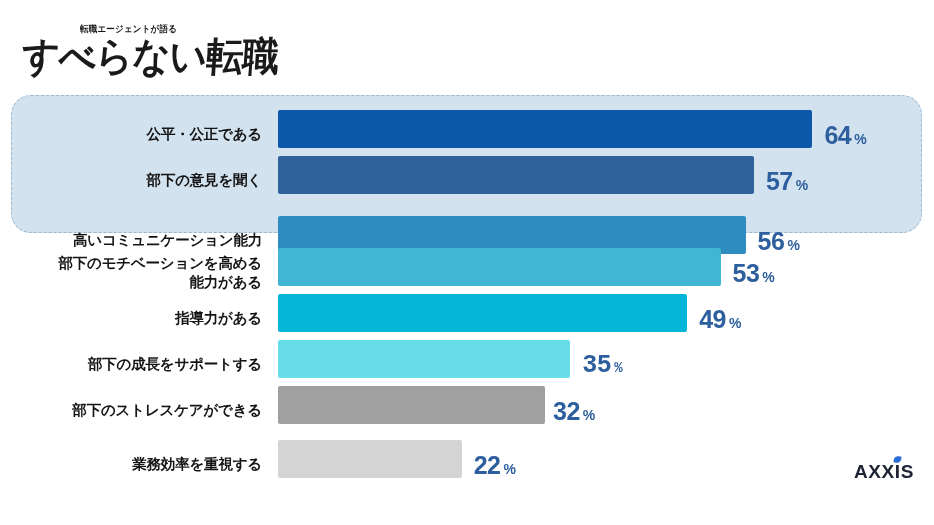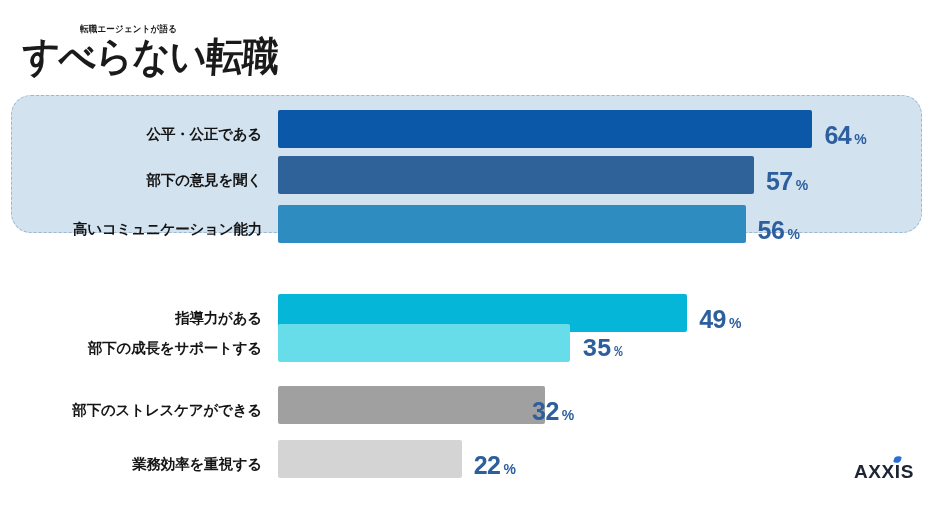--- a/index.html
+++ b/index.html
@@ -157,39 +157,45 @@
     <div class="chart-row" style="top: 110px;">
       <div class="row-label">公平・公正である</div>
       <div class="row-bar" style="width: 534.4px; background: rgb(11, 87, 168);"></div>
       <div class="row-value" style="left: 824.4px;"><span class="num">64</span><span class="pct">%</span></div>
     </div>
     <div class="chart-row" style="top: 156px;">
       <div class="row-label">部下の意見を聞く</div>
       <div class="row-bar" style="width: 475.95px; background: rgb(47, 98, 152);"></div>
       <div class="row-value" style="left: 765.95px;"><span class="num">57</span><span class="pct">%</span></div>
     </div>
-    <div class="chart-row" style="top: 205px;">
+    <div class="chart-row" style="top: 216px;">
       <div class="row-label">高いコミュニケーション能力</div>
       <div class="row-bar" style="width: 467.6px; background: rgb(46, 140, 192);"></div>
       <div class="row-value" style="left: 757.6px;"><span class="num">56</span><span class="pct">%</span></div>
+    </div>
+    <div class="chart-row" style="top: 248px;">
+      <div class="row-label">部下のモチベーションを高める
+能力がある</div>
+      <div class="row-bar" style="width: 442.55px; background: rgb(65, 182, 212);"></div>
+      <div class="row-value" style="left: 732.55px;"><span class="num">53</span><span class="pct">%</span></div>
     </div>
     <div class="chart-row" style="top: 294px;">
       <div class="row-label">指導力がある</div>
       <div class="row-bar" style="width: 409.15px; background: rgb(6, 182, 217);"></div>
       <div class="row-value" style="left: 699.15px;"><span class="num">49</span><span class="pct">%</span></div>
     </div>
-    <div class="chart-row" style="top: 324px;">
+    <div class="chart-row" style="top: 340px;">
       <div class="row-label">部下の成長をサポートする</div>
       <div class="row-bar" style="width: 292.25px; background: rgb(103, 221, 234);"></div>
       <div class="row-value" style="left: 582.25px; font-family: Liberation Mono, monospace;"><span class="num">35</span><span class="pct">%</span></div>
     </div>
     <div class="chart-row" style="top: 386px;">
       <div class="row-label">部下のストレスケアができる</div>
       <div class="row-bar" style="width: 267.2px; background: rgb(160, 160, 160);"></div>
-      <div class="row-value" style="left: 532px;"><span class="num">32</span><span class="pct">%</span></div>
+      <div class="row-value" style="left: 553px;"><span class="num">32</span><span class="pct">%</span></div>
     </div>
     <div class="chart-row" style="top: 440px;">
       <div class="row-label">業務効率を重視する</div>
       <div class="row-bar" style="width: 183.7px; background: rgb(212, 212, 212);"></div>
       <div class="row-value" style="left: 473.7px;"><span class="num">22</span><span class="pct">%</span></div>
     </div>
   </div>
 
 <div id="footer-logo">
   <div id="footer-logo-text">AXXIS<span id="footer-logo-accent"></span></div>

